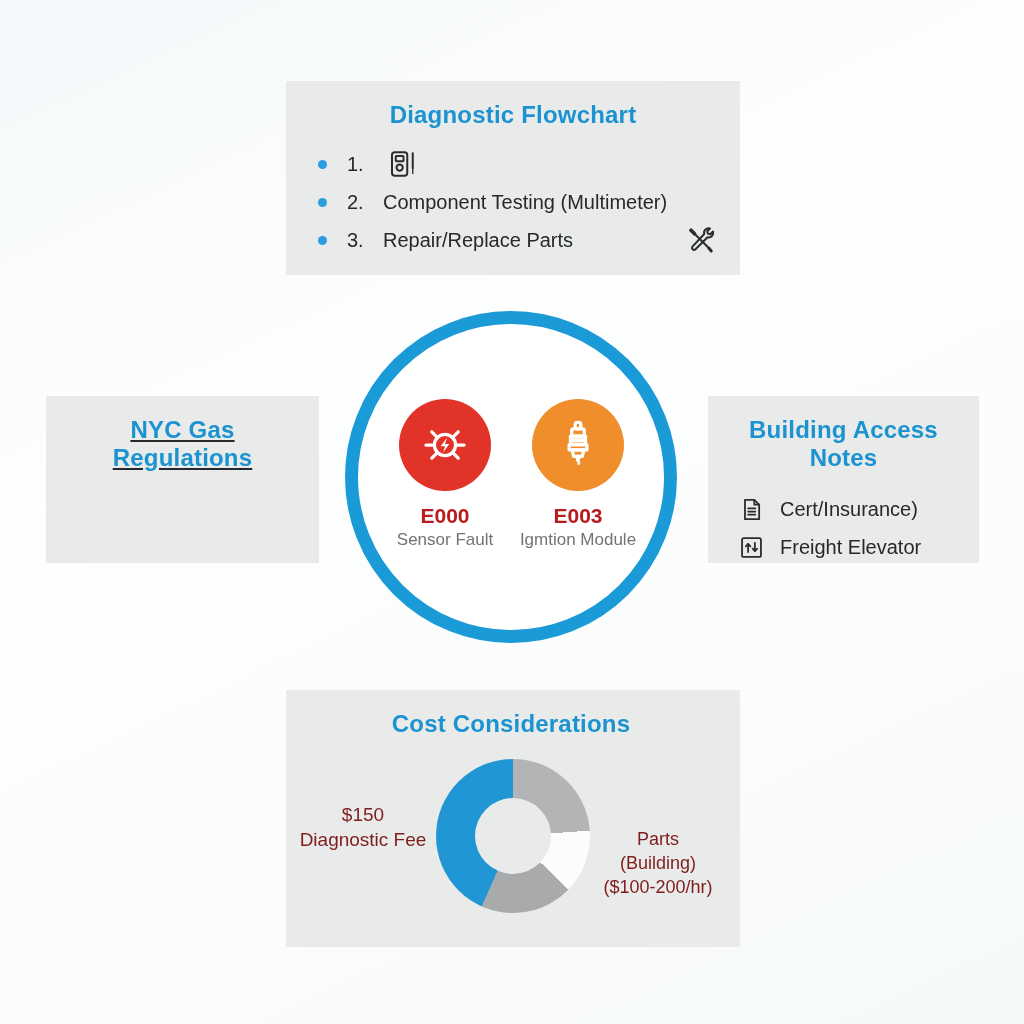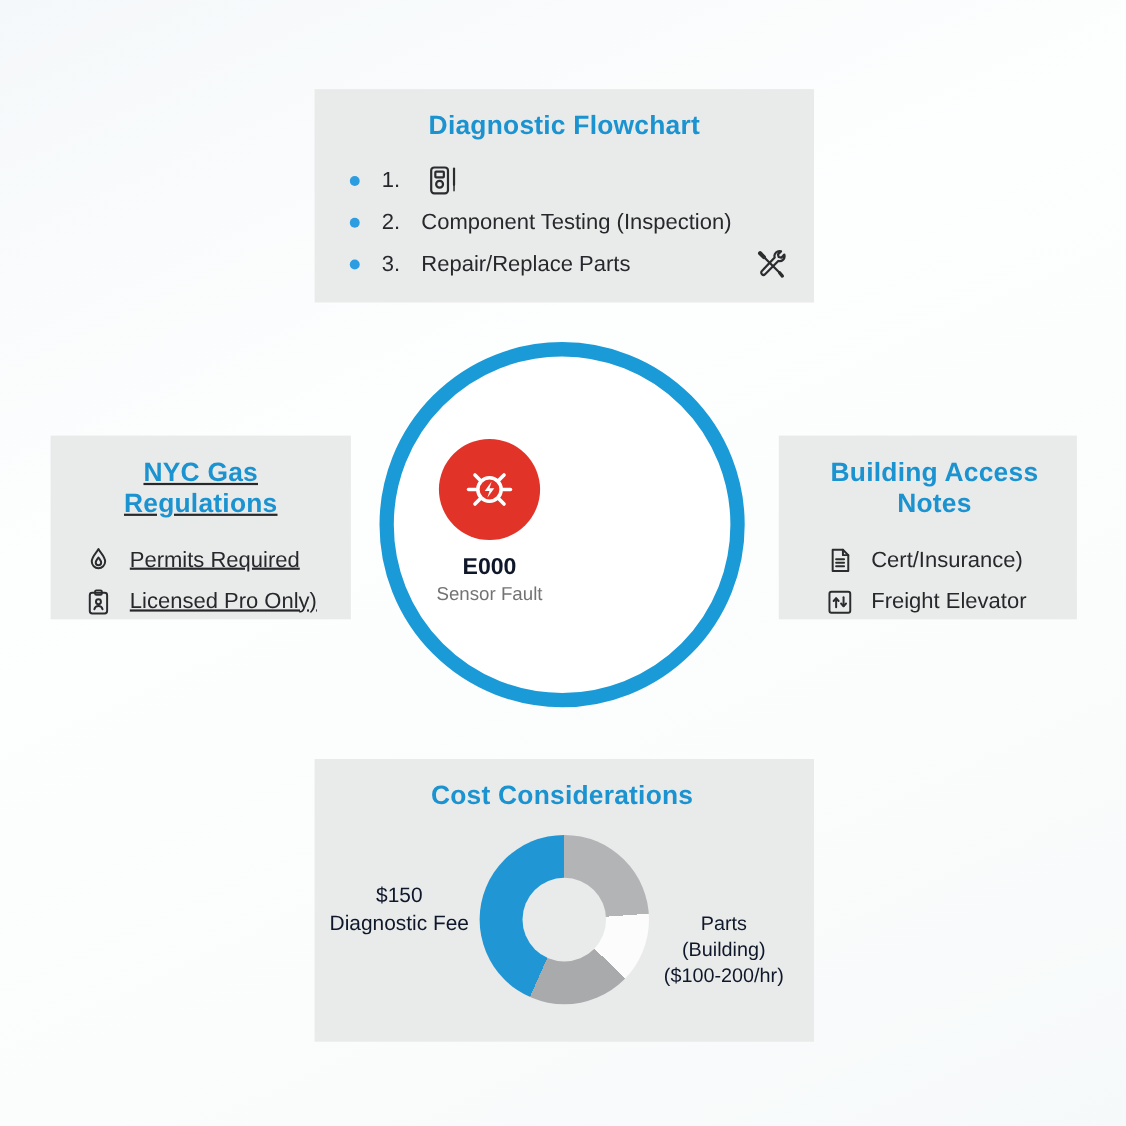--- a/index.html
+++ b/index.html
@@ -25,21 +25,21 @@
   .flow-row{display:flex;align-items:center;height:38px;}
   .bullet{
     width:9px;height:9px;border-radius:50%;
     background:#2b9de0;margin-left:8px;flex:0 0 9px;
   }
   .flow-num{width:36px;text-align:left;margin-left:20px;font-size:20px;flex:0 0 36px;}
   .flow-label{font-size:20px;flex:1 1 auto;white-space:nowrap;}
   .flow-icon{width:34px;flex:0 0 34px;display:flex;justify-content:flex-end;}
   
   .panel.left{left:46px;top:396px;width:273px;height:167px;padding:20px 14px 0 14px;box-sizing:border-box;text-decoration:underline;}
-  .panel.right{left:708px;top:396px;width:271px;height:167px;padding:20px 14px 0 26px;box-sizing:border-box;}
+  .panel.right{left:708px;top:396px;width:271px;height:167px;padding:20px 14px 0 14px;box-sizing:border-box;}
   .side-list{margin-top:18px;}
   .side-row{display:flex;align-items:center;height:38px;}
   .side-icon{width:28px;flex:0 0 28px;margin-left:16px;display:flex;align-items:center;}
   .side-label{font-size:20px;margin-left:14px;white-space:nowrap;}
   
   .hub{
     position:absolute;left:345px;top:311px;width:332px;height:332px;
     box-sizing:border-box;border:13px solid #1b9ad8;border-radius:50%;
     background:#ffffff;
   }
@@ -47,32 +47,32 @@
     position:absolute;top:75px;width:150px;
     display:flex;flex-direction:column;align-items:center;
   }
   .fault-card.red{left:12px;}
   .fault-card.orange{left:145px;}
   .fault-circle{
     width:92px;height:92px;border-radius:50%;
     display:flex;align-items:center;justify-content:center;
     margin-bottom:12px;
   }
-  .fault-code{font-size:21px;font-weight:700;color:#0f172a;line-height:1.25;}
+  .fault-code{font-size:21px;font-weight:700;color:#b91c1c;line-height:1.25;}
   .fault-sub{font-size:17px;color:#737373;line-height:1.3;white-space:nowrap;}
   
   .panel.bottom{left:286px;top:690px;width:454px;height:257px;padding:20px 4px 0 0;box-sizing:border-box;}
   .donut{
     position:absolute;left:150px;top:69px;width:154px;height:154px;border-radius:50%;
   }
   .donut-hole{
     position:absolute;left:39px;top:39px;width:76px;height:76px;border-radius:50%;
     background:#e9eaea;
   }
-  .donut-label{position:absolute;text-align:center;font-size:19px;color:#0f172a;line-height:1.32;}
+  .donut-label{position:absolute;text-align:center;font-size:19px;color:#7f1d1d;line-height:1.32;}
   .donut-label.left{left:2px;top:112px;width:150px;}
   .donut-label.right{left:292px;top:138px;width:160px;font-size:18px;}
   .icon-dark{stroke:#2a2c2e;fill:none;stroke-width:1.6;stroke-linecap:round;stroke-linejoin:round;}
   .icon-white{stroke:#ffffff;fill:none;stroke-width:1.5;stroke-linecap:round;stroke-linejoin:round;}
 </style>
 </head>
 <body>
 
 <div class="canvas">
 
@@ -90,21 +90,21 @@
             <circle cx="10.1" cy="14.8" r="2.5"></circle>
             <line x1="20.6" y1="3.4" x2="20.6" y2="15.2"></line>
             <line x1="20.6" y1="15.2" x2="20.6" y2="19.6" stroke-width="1.1"></line>
           </svg>
         </span>
       </div>
 
       <div class="flow-row">
         <span class="bullet"></span>
         <span class="flow-num">2.</span>
-        <span class="flow-label">Component Testing (Inspection)</span>
+        <span class="flow-label">Component Testing (Multimeter)</span>
         <span class="flow-icon"></span>
       </div>
 
       <div class="flow-row">
         <span class="bullet"></span>
         <span class="flow-num">3.</span>
         <span class="flow-label">Repair/Replace Parts</span>
         <span class="flow-icon">
           <svg width="30" height="30" viewBox="0 0 24 24" class="icon-dark">
             <path d="M14.6 7.2 a3.6 3.6 0 0 1 4.6 -4.4 l-2.2 2.2 0.5 1.9 1.9 0.5 2.2 -2.2 a3.6 3.6 0 0 1 -4.4 4.6 l-9.6 9.6 a1.6 1.6 0 0 1 -2.3 -2.3 z"></path>
@@ -113,45 +113,20 @@
             <line x1="18.2" y1="18.4" x2="20.2" y2="20.8" stroke-width="2.4"></line>
           </svg>
         </span>
       </div>
 
     </div>
   </div>
 
   <div class="panel left">
     <div class="panel-title">NYC Gas Regulations</div>
-    <div class="side-list">
-
-      <div class="side-row">
-        <span class="side-icon">
-          <svg width="27" height="27" viewBox="0 0 24 24" class="icon-dark">
-            <path d="M12 2.8 C10.2 6.2 6.6 8.7 6.6 12.9 a5.4 5.4 0 0 0 10.8 0 C17.4 8.7 13.8 6.2 12 2.8 z"></path>
-            <path d="M12 9.6 c-1.2 1.7 -2.2 2.7 -2.2 4.1 a2.2 2.2 0 0 0 4.4 0 c0 -1.4 -1 -2.4 -2.2 -4.1 z"></path>
-          </svg>
-        </span>
-        <span class="side-label">Permits Required</span>
-      </div>
-
-      <div class="side-row">
-        <span class="side-icon">
-          <svg width="27" height="27" viewBox="0 0 24 24" class="icon-dark">
-            <rect x="5" y="4.4" width="14" height="16.6" rx="2"></rect>
-            <rect x="9.3" y="2.4" width="5.4" height="3.6" rx="1"></rect>
-            <circle cx="12" cy="11.6" r="2"></circle>
-            <path d="M8.7 17.6 a3.4 3.4 0 0 1 6.6 0"></path>
-          </svg>
-        </span>
-        <span class="side-label">Licensed Pro Only)</span>
-      </div>
-
-    </div>
   </div>
 
   <div class="panel right">
     <div class="panel-title">Building Access Notes</div>
     <div class="side-list">
 
       <div class="side-row">
         <span class="side-icon">
           <svg width="27" height="27" viewBox="0 0 24 24" class="icon-dark">
             <path d="M6.2 3.4 h8.3 l4.3 4.3 v12.9 h-12.6 z"></path>
@@ -192,20 +167,36 @@
           <line x1="15.9" y1="8.1" x2="18.1" y2="5.9"></line>
           <line x1="8.1" y1="15.9" x2="5.9" y2="18.1"></line>
           <line x1="15.9" y1="15.9" x2="18.1" y2="18.1"></line>
           <path d="M12.9 8.6 l-2.9 4 h2 l-0.9 2.9 2.9 -4 h-2 z" fill="#ffffff" stroke="none"></path>
         </svg>
       </div>
       <div class="fault-code">E000</div>
       <div class="fault-sub">Sensor Fault</div>
     </div>
 
+    <div class="fault-card orange">
+      <div class="fault-circle" style="background: rgb(239, 142, 43);">
+        <svg width="52" height="52" viewBox="0 0 24 24" class="icon-white">
+          <rect x="10.7" y="1.6" width="2.6" height="2.9" rx="1"></rect>
+          <rect x="9.1" y="4.5" width="5.8" height="3.4" rx="0.8"></rect>
+          <rect x="8.5" y="7.9" width="7" height="1.7"></rect>
+          <rect x="8.5" y="9.9" width="7" height="1.7"></rect>
+          <rect x="7.9" y="11.9" width="8.2" height="2.4"></rect>
+          <path d="M9.3 14.3 h5.4 l-0.7 3 h-4 z"></path>
+          <path d="M11.4 17.3 h1.2 l-0.6 1.9 z"></path>
+          <path d="M12 19.6 q0.9 0.5 0.3 1.1" stroke-width="1.1"></path>
+        </svg>
+      </div>
+      <div class="fault-code">E003</div>
+      <div class="fault-sub">Igmtion Module</div>
+    </div>
 
   </div>
 
   <div class="panel bottom">
     <div class="panel-title">Cost Considerations</div>
 
     <div class="donut" style="background: conic-gradient(rgb(178, 180, 182) 0deg, rgb(178, 180, 182) 86deg, rgb(252, 252, 253) 86deg, rgb(252, 252, 253) 134deg, rgb(168, 170, 172) 134deg, rgb(168, 170, 172) 204deg, rgb(33, 150, 212) 204deg, rgb(33, 150, 212) 360deg);">
       <div class="donut-hole"></div>
     </div>
 

